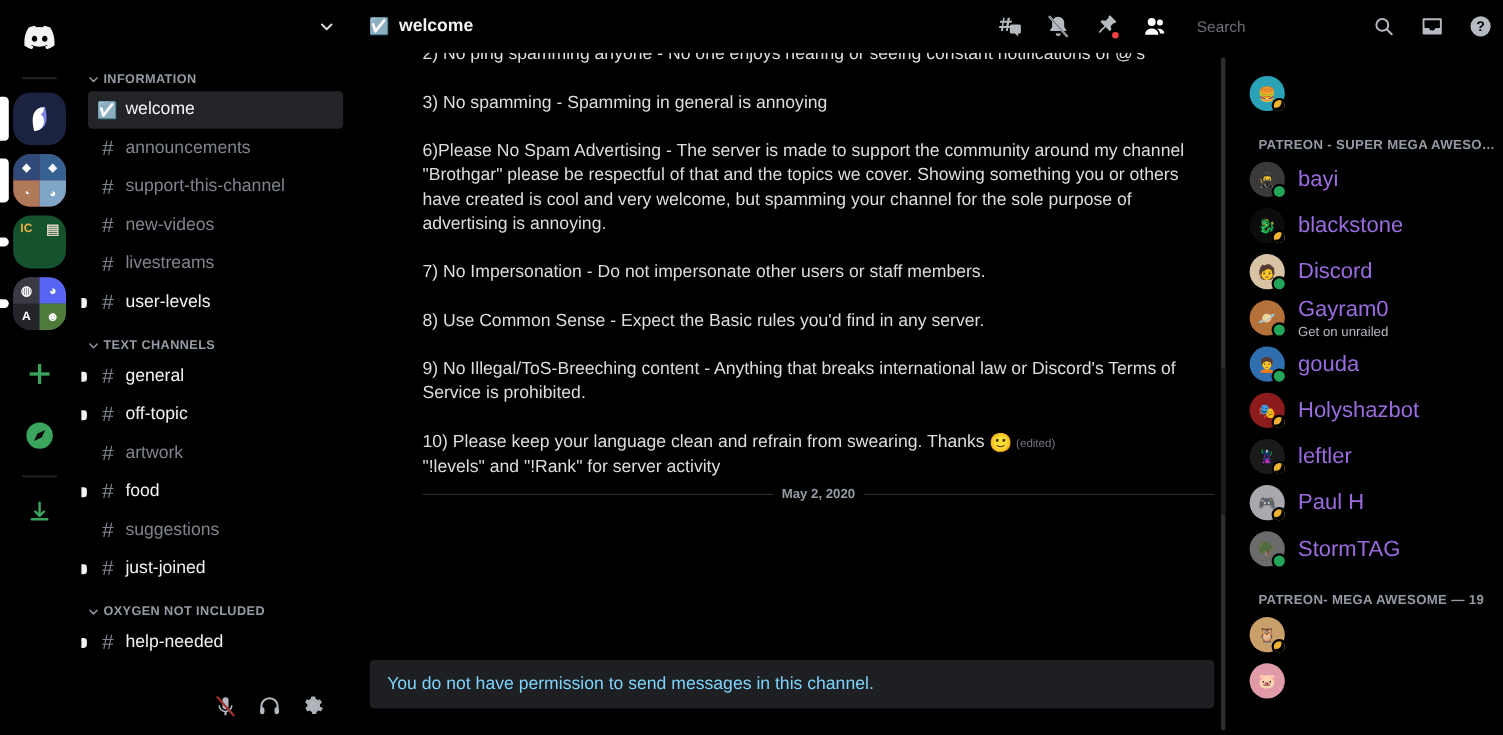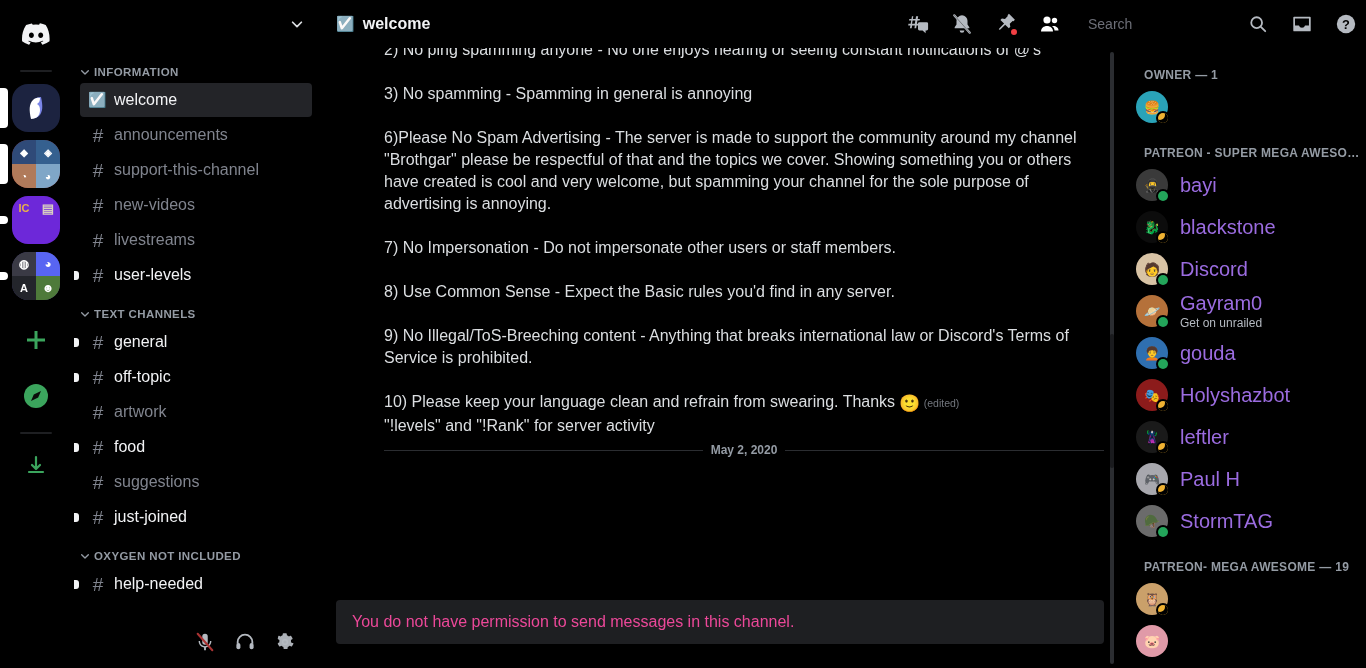--- a/index.html
+++ b/index.html
@@ -117,21 +117,21 @@
   .scrollbar {
     position: absolute; right: 2px; top: 4px; width: 8px; bottom: 4px;
   }
   .scroll-track { position:absolute; left:2px; top:0; bottom:0; width:4px; background:#2b2d31; border-radius:2px; }
   .scroll-thumb { position:absolute; left:2px; width:4px; background:#1a1b1e; border-radius:2px; }
 
   .composer { padding: 0 16px 24px; flex: 0 0 auto; }
   .composer-box {
     height: 44px; border-radius: 4px; background: #1e1f22;
     display: flex; align-items: center; padding: 0 16px;
-    color: #ec4899; font-size: 16px;
+    color: #7dd3fc; font-size: 16px;
   }
 
   
   .members {
     width: 246px; flex: 0 0 246px; background: #000; padding: 16px 8px 0 0;
     overflow: hidden; position: relative;
   }
   .mcat {
     color: #949ba4; font-size: 12px; font-weight: bold; letter-spacing: .3px;
     padding: 18px 8px 4px 24px; text-transform: uppercase; white-space: nowrap; overflow: hidden;
@@ -186,21 +186,21 @@
       <div class="server-icon" style="background:#7a1f1f;">
         <span class="sq" style="left:0;top:0;background:#2f4a78;">◆</span>
         <span class="sq" style="right:0;top:0;background:#35608f;">◈</span>
         <span class="sq" style="left:0;bottom:0;background:#b07a5a;">◔</span>
         <span class="sq" style="right:0;bottom:0;background:#7fa6c7;">◕</span>
       </div>
     </div>
 
     <div class="server-wrap">
       <div class="pill sm"></div>
-      <div class="server-icon" style="background:#6d28d9;">
+      <div class="server-icon" style="background:#14532d;">
         <span class="sq" style="left:0;top:0;color:#e8b04b;font-size:11px;">IC</span>
         <span class="sq" style="right:0;top:0;color:#d8cfc0;font-size:13px;">▤</span>
       </div>
     </div>
 
     <div class="server-wrap">
       <div class="pill sm"></div>
       <div class="server-icon" style="background:#3b3570;">
         <span class="sq" style="left:0;top:0;background:#3a3a45;font-size:12px;">◍</span>
         <span class="sq" style="right:0;top:0;background:#5865f2;font-size:12px;">◕</span>
@@ -418,21 +418,20 @@
           <div class="scroll-thumb" style="top:46%;height:22%;"></div>
         </div>
         <div class="composer">
           <div class="composer-box">
             <span>You do not have permission to send messages in this channel.</span>
           </div>
         </div>
       </div>
 
       <div class="members" id="member-list">
-          <div class="mcat">OWNER — 1</div>
           <div class="member">
             <div class="avatar-wrap">
               <div class="avatar" style="background: rgb(42, 163, 184);">🍔</div>
               <span class="status st-idle">
                 <i></i>
               </span>
             </div>
             <div class="mtext"></div>
           </div>
           <div class="mcat">PATREON - SUPER MEGA AWESO…</div>

